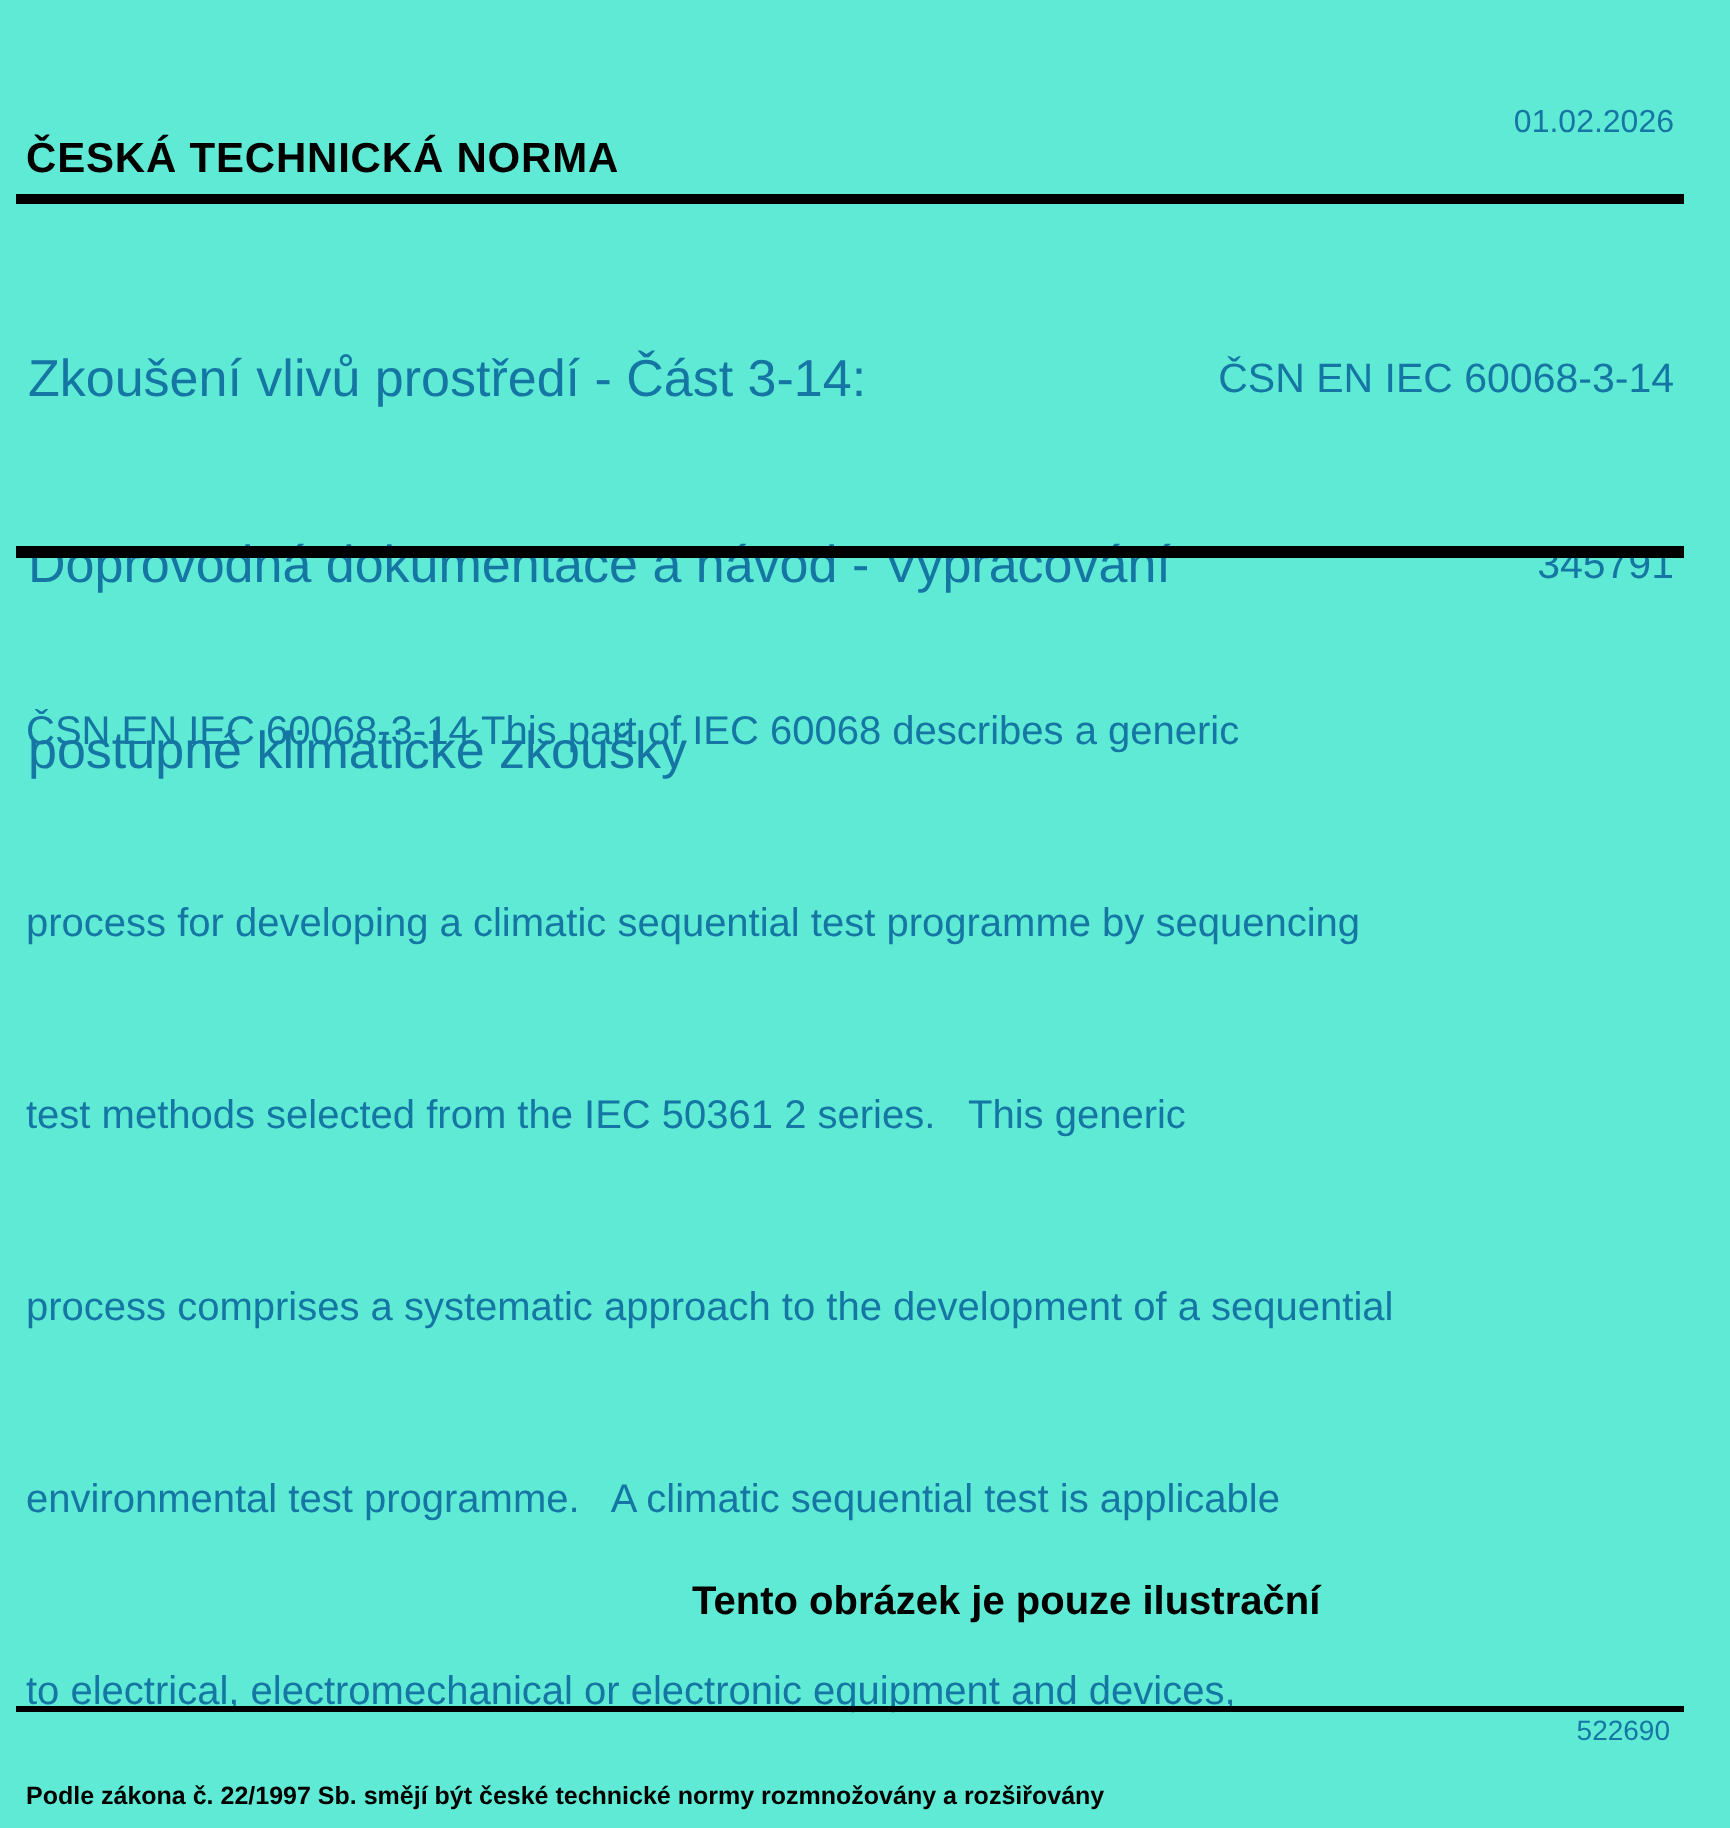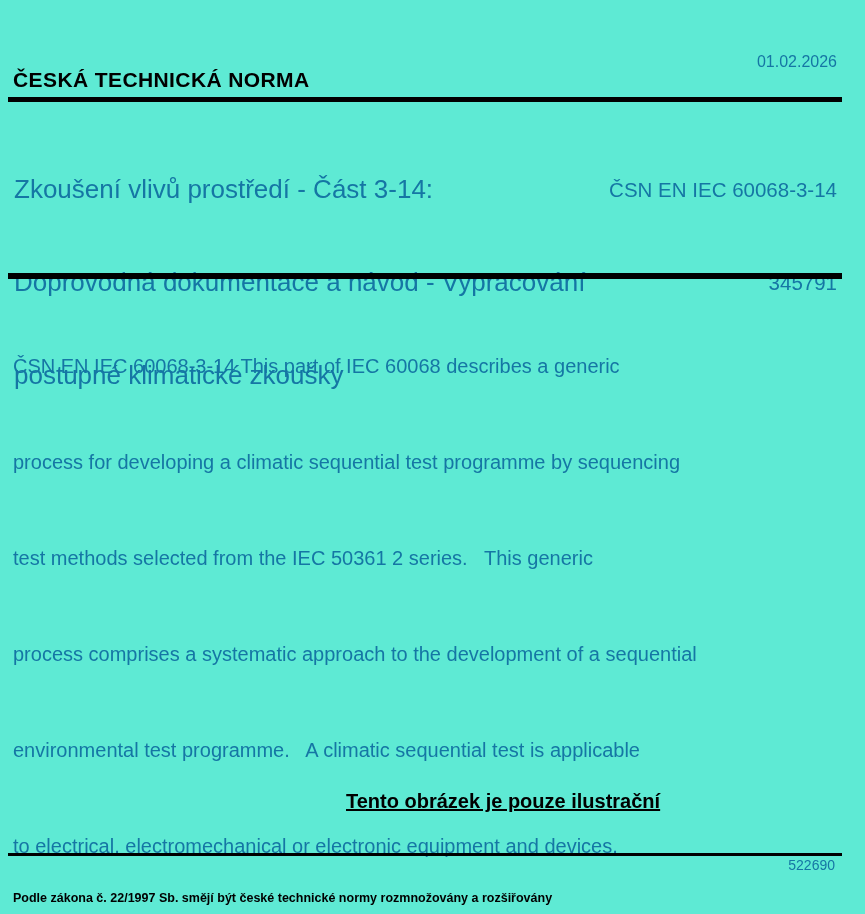--- a/index.html
+++ b/index.html
@@ -66,21 +66,20 @@
     white-space: pre;
   }
 
   .illustration-note {
     position: absolute;
     left: 346px; top: 790px;
     font-size: 20px;
     font-weight: bold;
     color: #000000;
     white-space: pre;
-    text-decoration: underline;
   }
 
   .footer-legal {
     position: absolute;
     left: 13px; top: 860px;
     font-size: 12.5px;
     font-weight: bold;
     line-height: 15.5px;
     color: #000000;
     white-space: pre;

